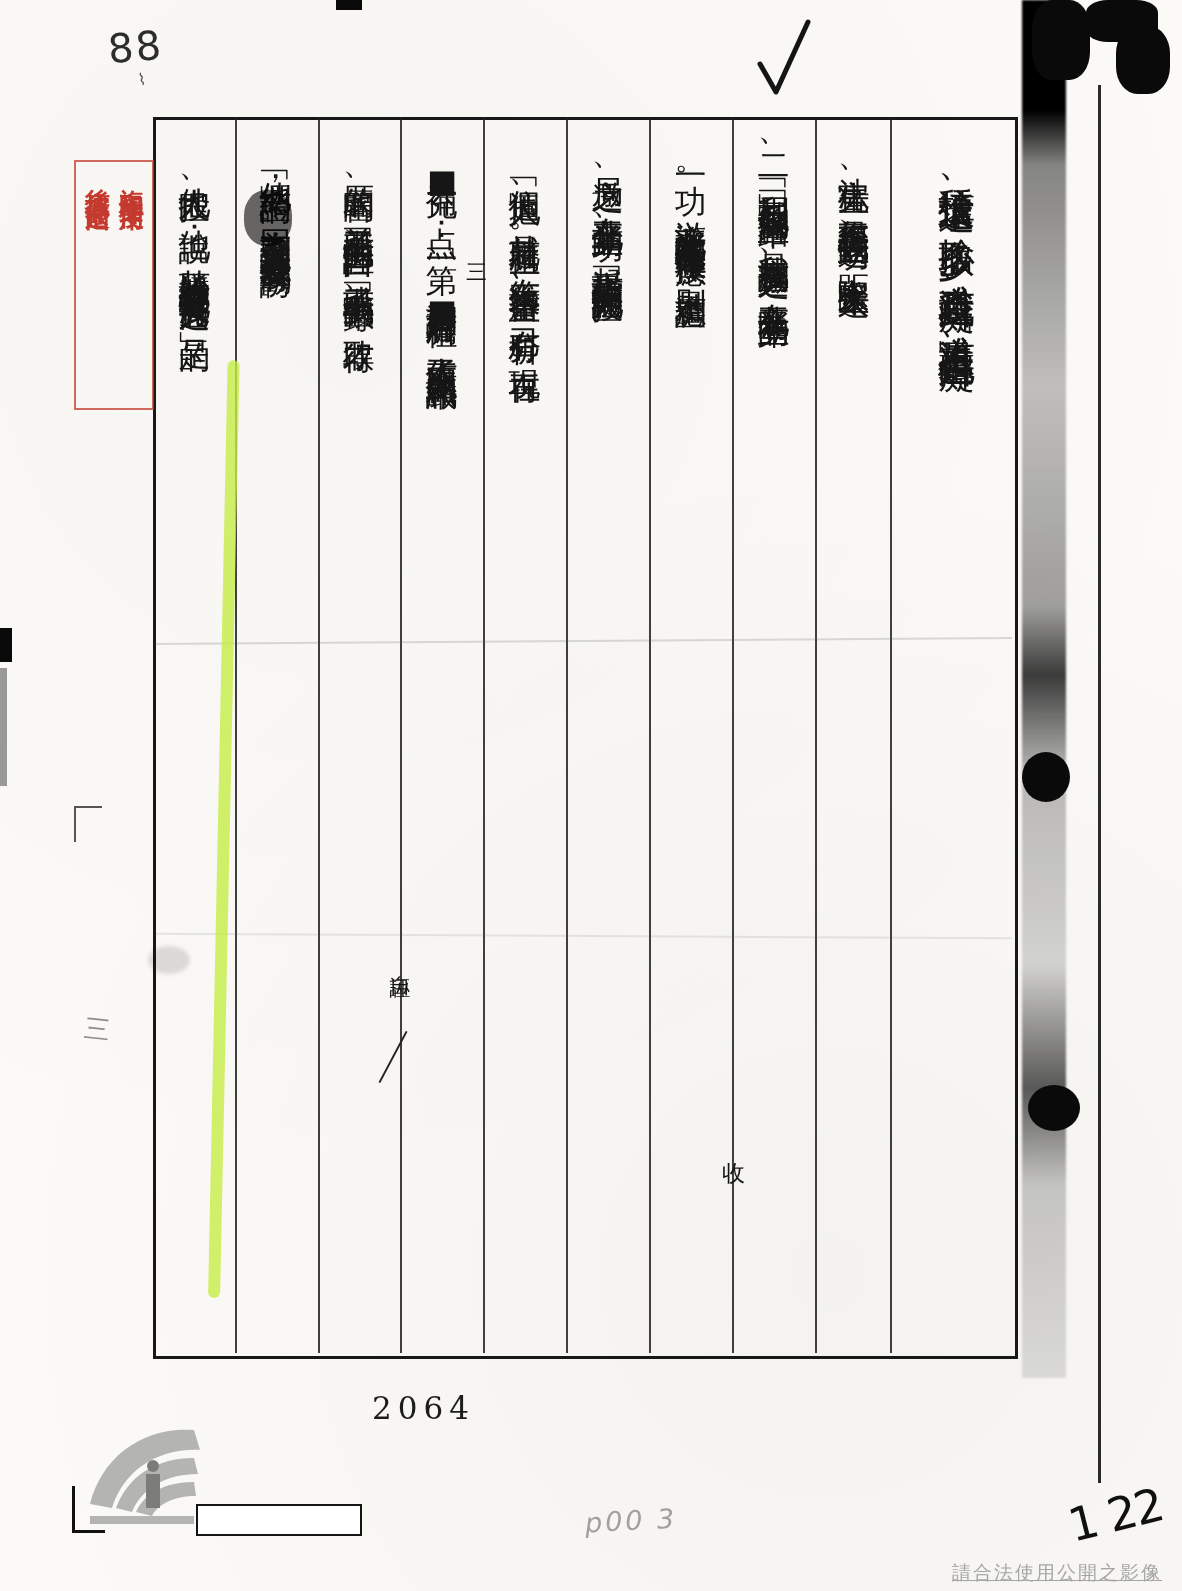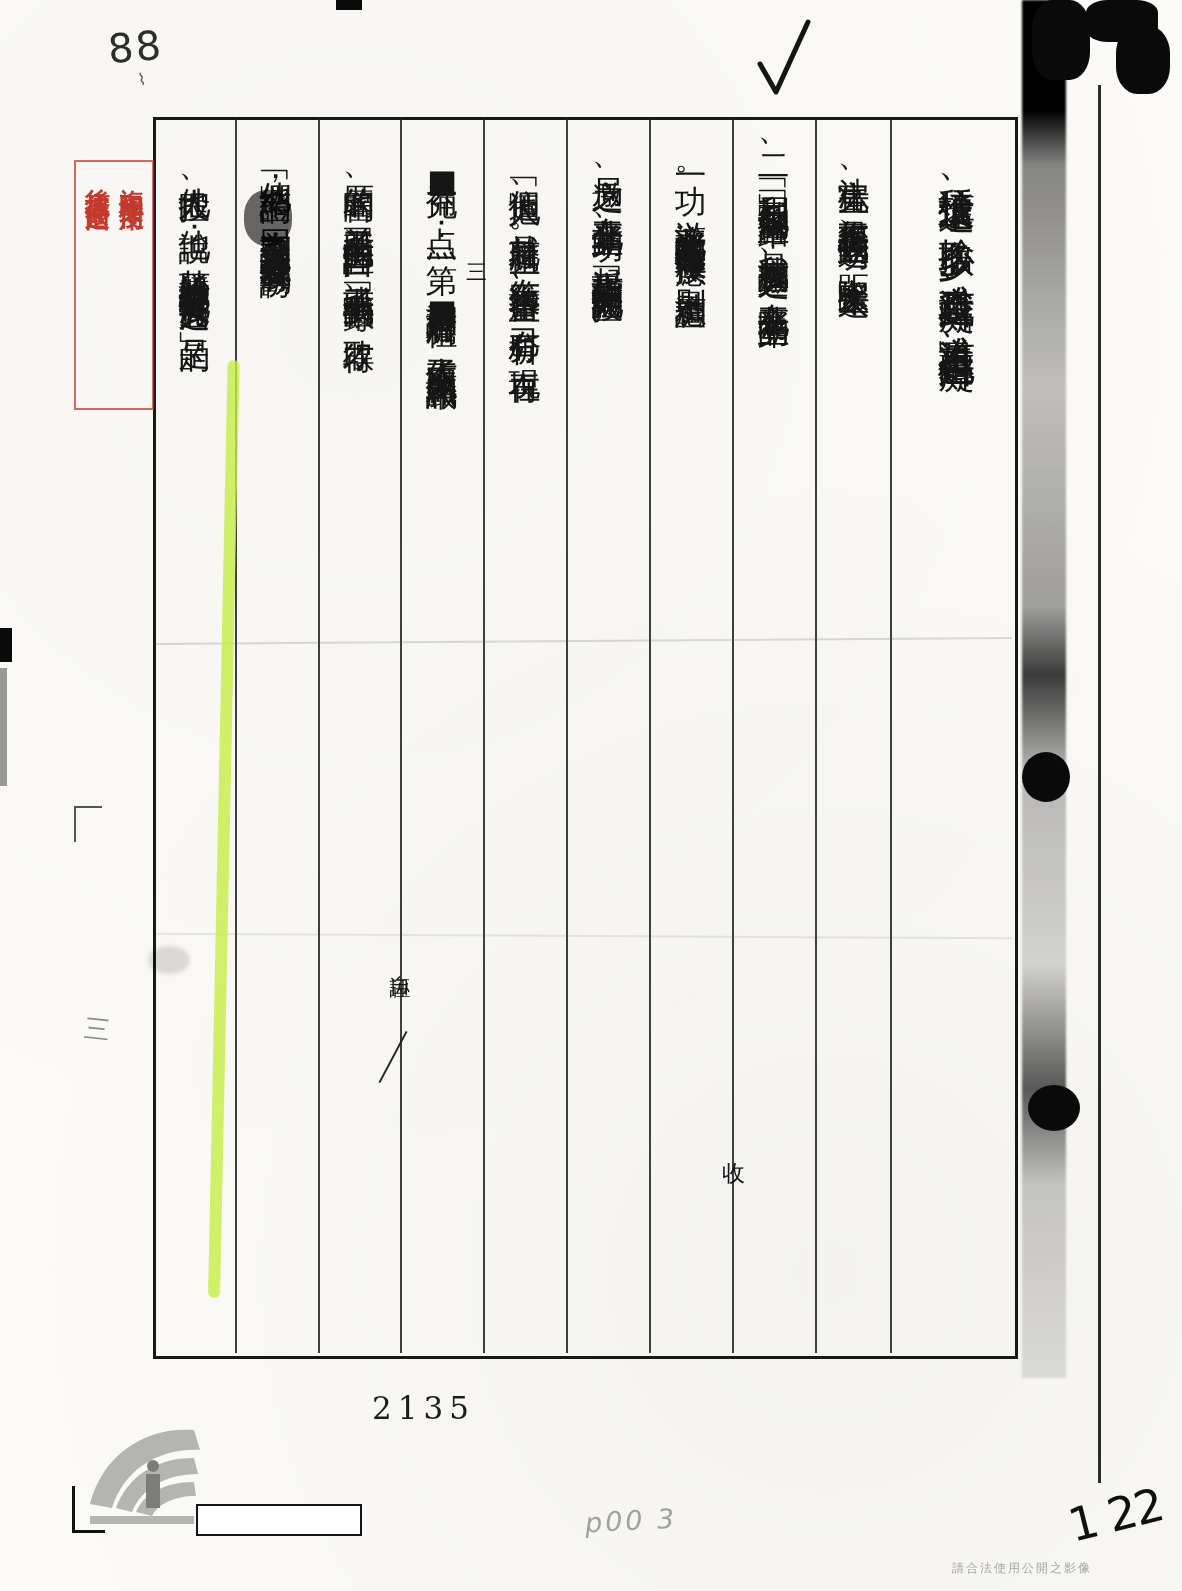--- a/index.html
+++ b/index.html
@@ -65,21 +65,21 @@
   
   .streak{position:absolute;left:1022px;top:0;width:44px;height:1378px;filter:blur(1px);
     background:linear-gradient(180deg,#000 0%,#000 8%,rgba(55,55,55,.6) 12%,
       rgba(95,95,95,.38) 28%,rgba(70,70,70,.5) 44%,rgba(25,25,25,.85) 49%,
       rgba(95,95,95,.42) 56%,rgba(125,125,125,.3) 70%,rgba(35,35,35,.75) 79%,
       rgba(105,105,105,.35) 86%,rgba(135,135,135,.25) 100%);}
   .edge-line{position:absolute;left:1098px;top:85px;width:3px;height:1398px;background:#141414;opacity:.9;}
   .blob{position:absolute;background:#0a0a0a;}
   .crease{position:absolute;left:155px;width:857px;height:2px;background:rgba(100,100,100,.22);}
   .smudge{position:absolute;background:rgba(0,0,0,.12);border-radius:50%;filter:blur(2px);}
-  .usage{position:absolute;left:952px;top:1560px;font-size:12px;color:#a6a6a6;letter-spacing:2px;}
+  .usage{position:absolute;left:952px;top:1560px;font-size:19px;color:#a6a6a6;letter-spacing:2px;text-decoration:underline;}
   .logo{position:absolute;left:82px;top:1408px;}
   .checkmark{position:absolute;left:746px;top:16px;}
 </style>
 </head>
 <body>
 
 <div class="page">
 
   <div class="frame"></div>
   <div class="vrule" style="left:235px"></div>
@@ -123,21 +123,21 @@
   <div class="pencil88">88</div>
   <div class="pencil-sub">⌇</div>
   <div class="margin-mark">三</div>
   <div class="pencil-bottom">p00 3</div>
   <div class="scribble-122">1 22</div>
 
   <svg class="checkmark" width="74" height="86" viewBox="0 0 74 86">
     <path d="M14 48 L30 76 L62 6" fill="none" stroke="#151515" stroke-width="5" stroke-linecap="round" stroke-linejoin="round"></path>
   </svg>
 
-  <div class="pagenum">2135</div>
+  <div class="pagenum">2064</div>
 
   <div class="bracket-tl"></div>
   <div class="bracket-bl"></div>
   <div class="small-box"></div>
 
   <div class="streak"></div>
   <div class="edge-line"></div>
   <div class="blob" style="left:1032px;top:0;width:58px;height:80px;border-radius:35%"></div>
   <div class="blob" style="left:1086px;top:0;width:72px;height:42px;border-radius:30%"></div>
   <div class="blob" style="left:1116px;top:26px;width:54px;height:68px;border-radius:40%"></div>

